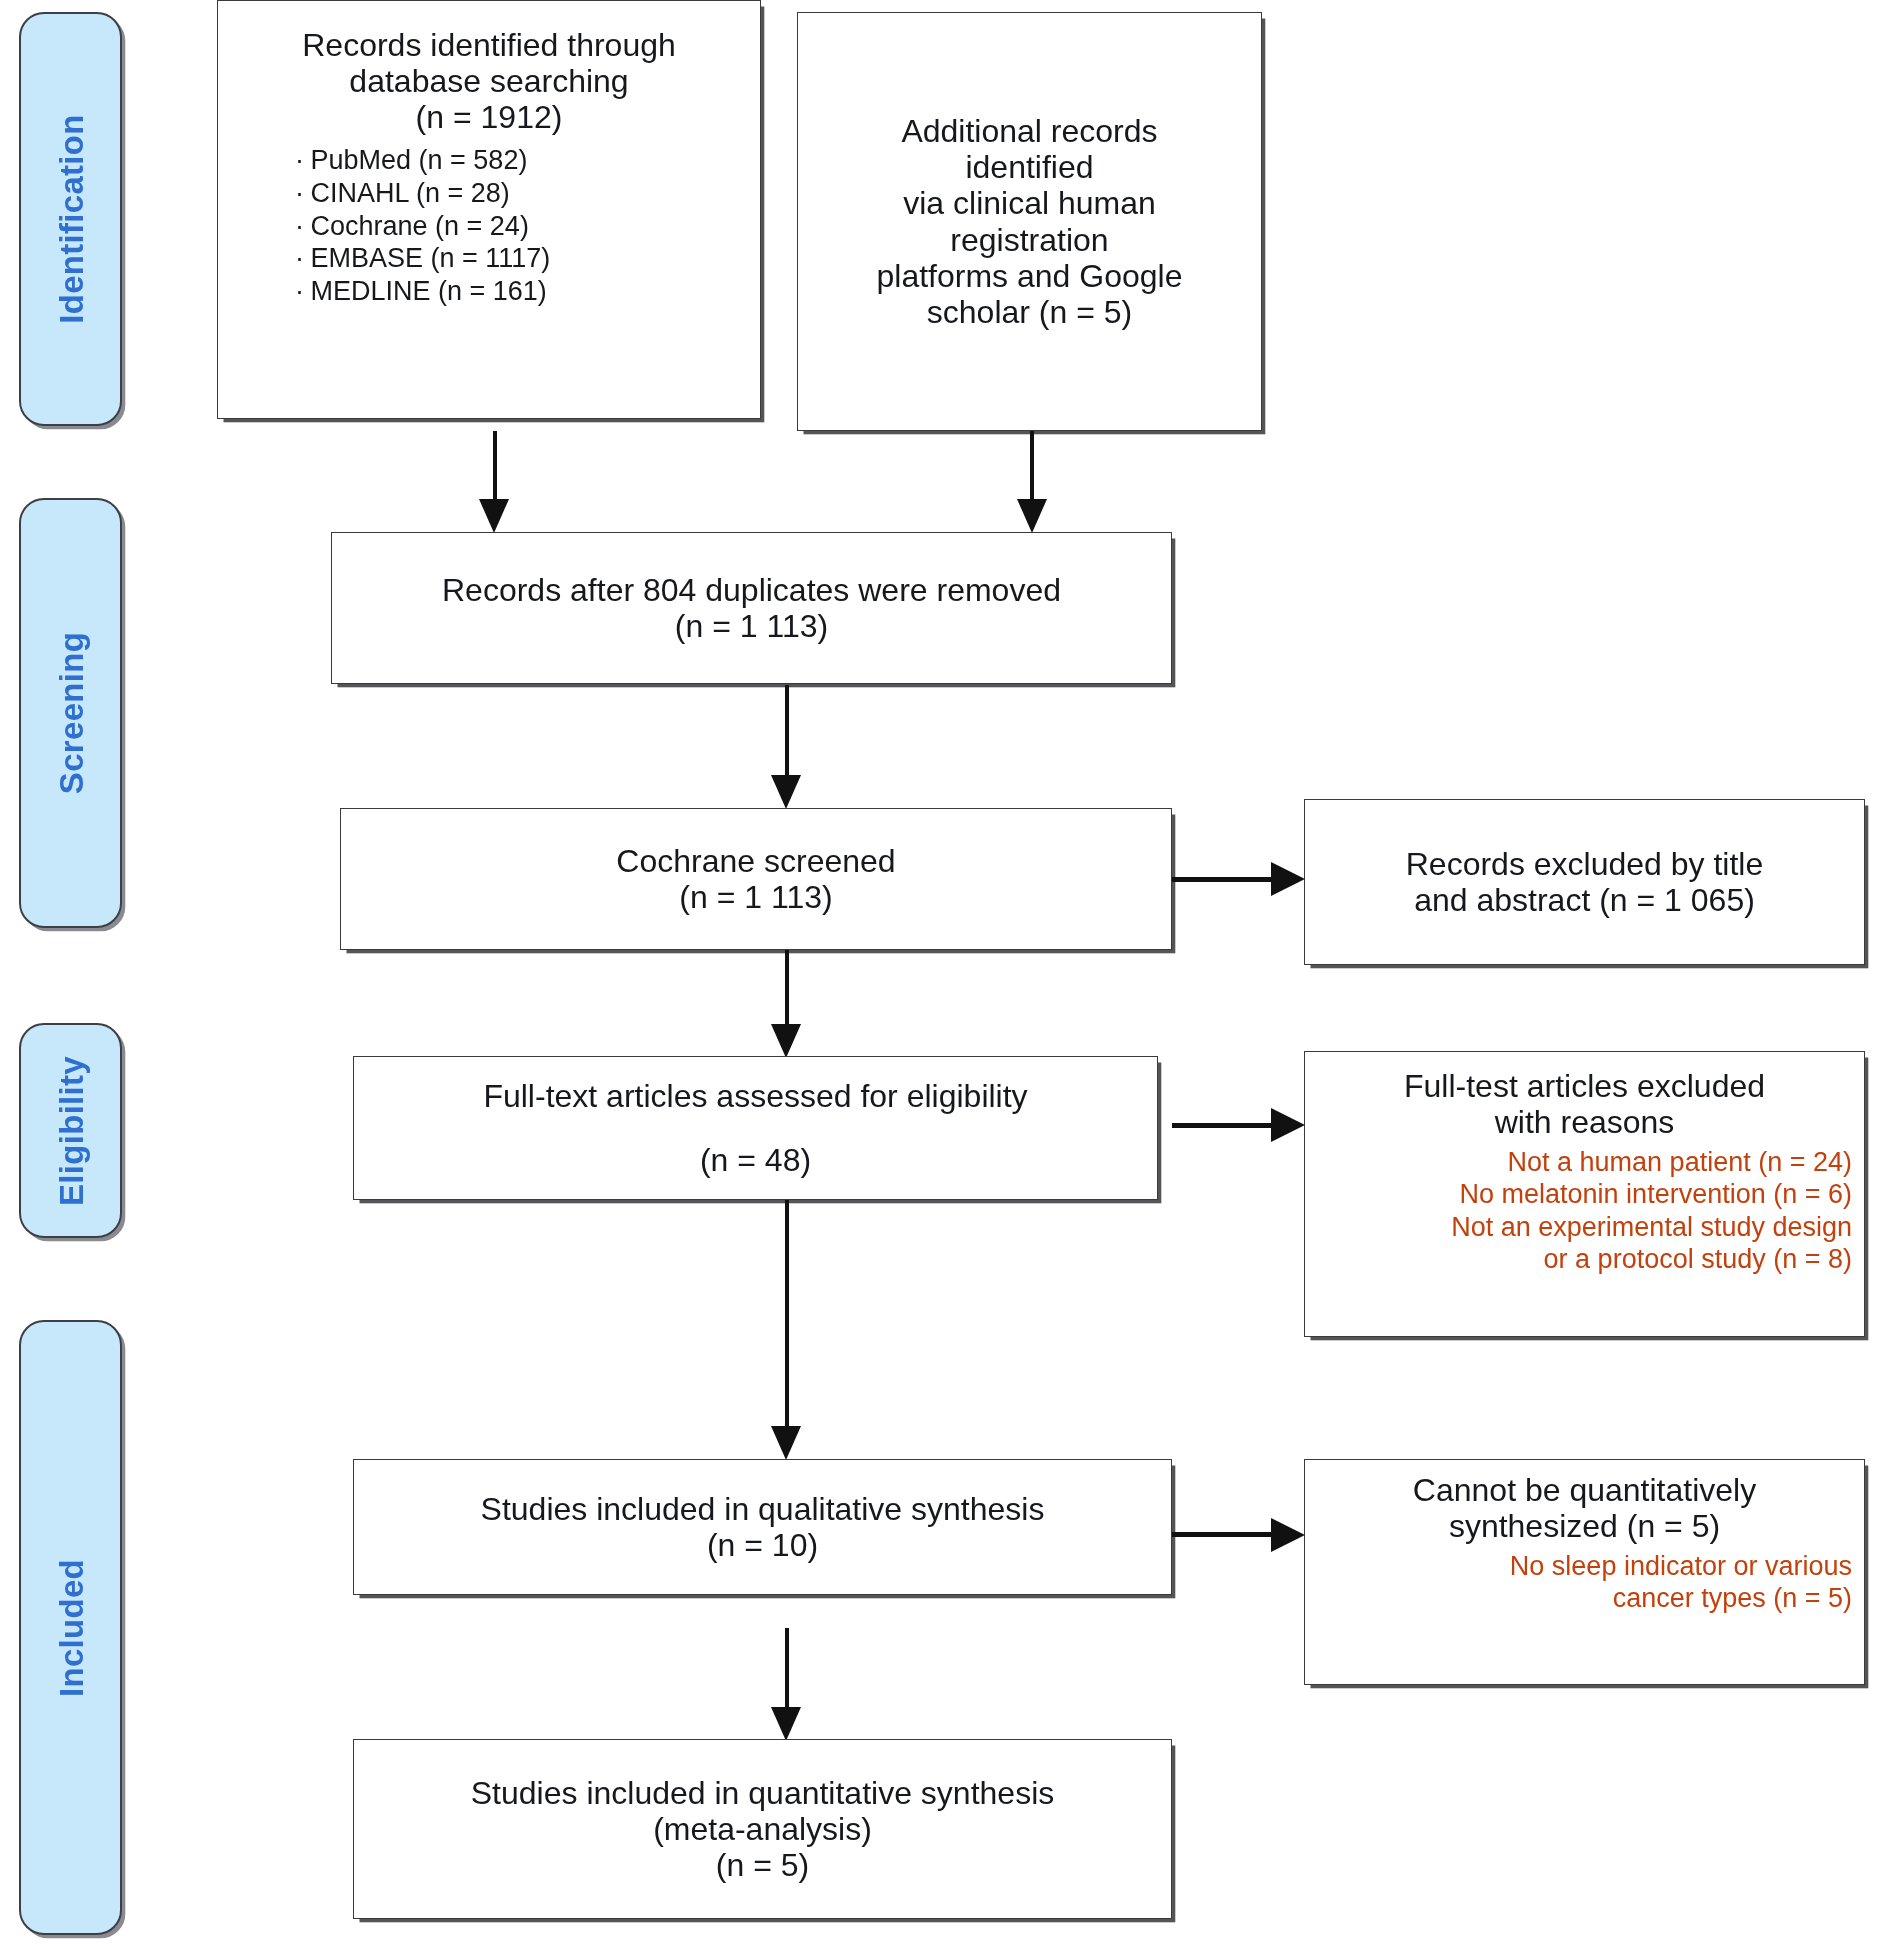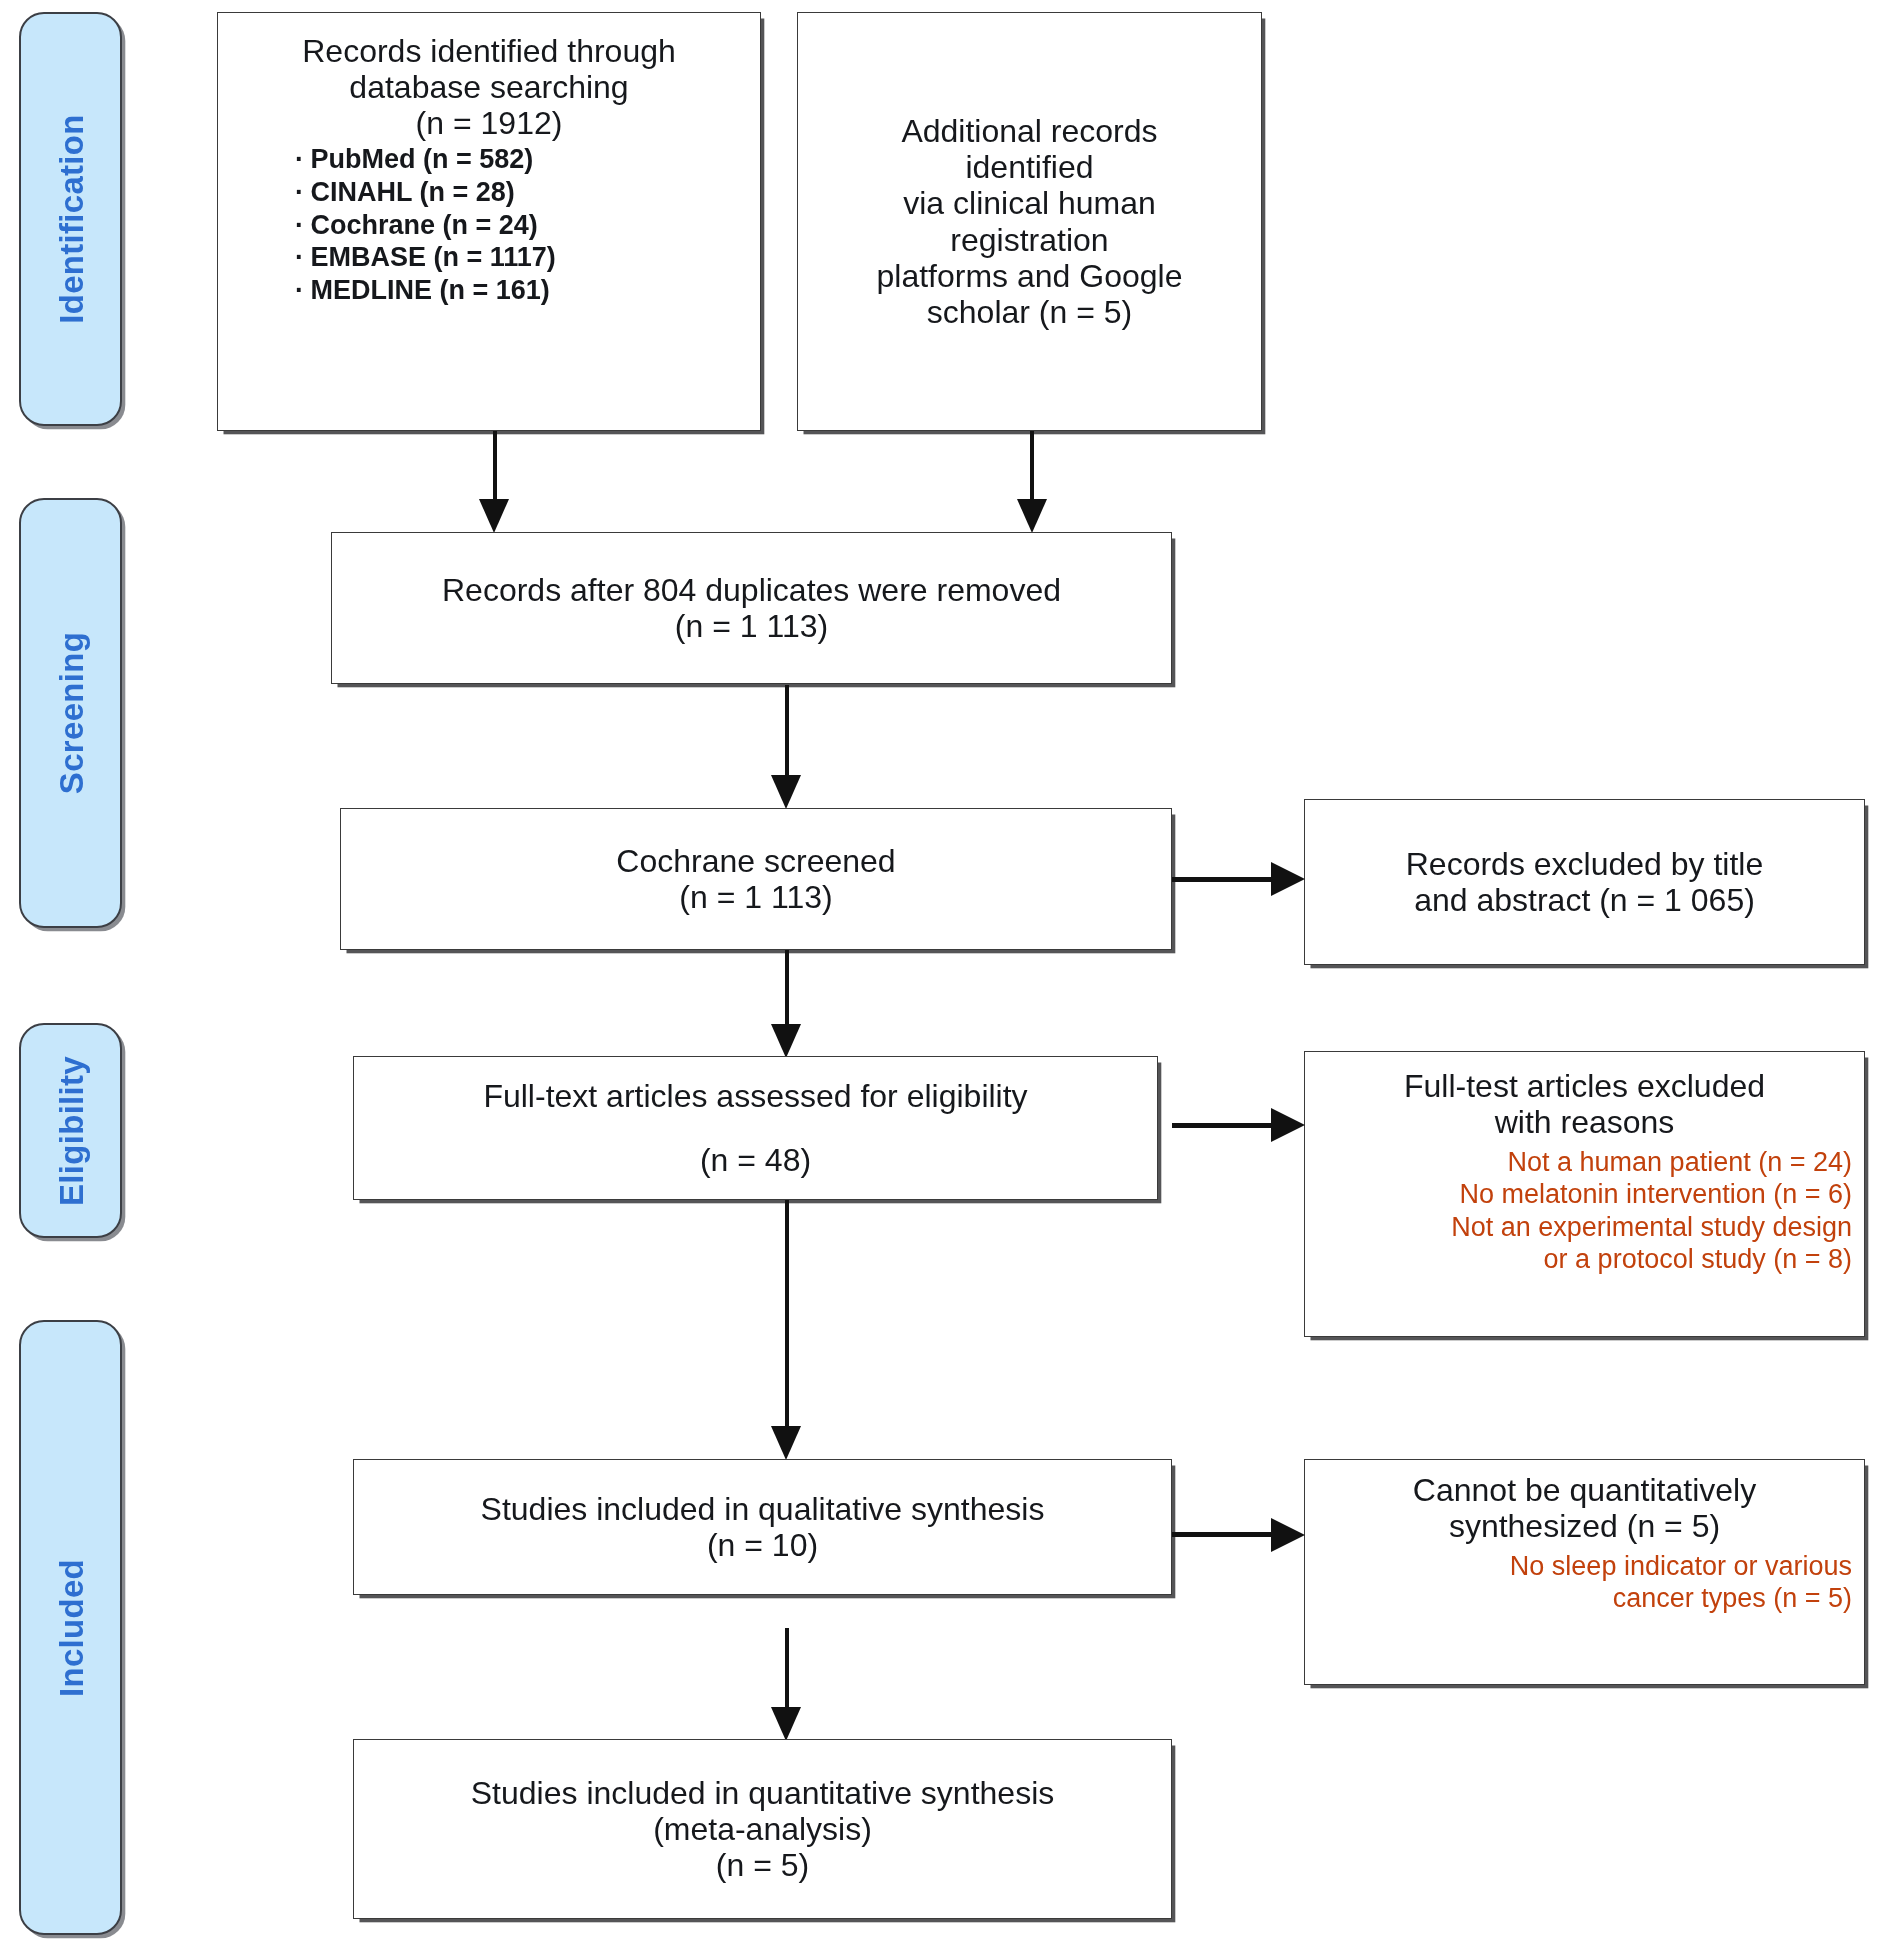--- a/index.html
+++ b/index.html
@@ -60,23 +60,22 @@
     line-height: 1.13;
     color: #16181c;
     width: 100%;
   }
   .box .lead {
     width: 100%;
     text-align: center;
   }
   .sublist {
     width: 100%;
-    margin-top: 2px;
+    margin-top: 9px;
     padding-left: 65px;
-    font-weight: bold;
   }
   .sublist .item {
     text-align: left;
     font-size: 27px;
     line-height: 1.21;
     color: #16181c;
     white-space: nowrap;
   }
   .sublist .item .dot { margin-right: 6.5px; }
   .reasons {
@@ -130,21 +129,21 @@
   </div>
 
   <div class="stage" style="left:19px; top:1023px; width:103px; height:215px;">
     <span class="stage-text">Eligibility</span>
   </div>
 
   <div class="stage" style="left:19px; top:1320px; width:103px; height:615px;">
     <span class="stage-text">Included</span>
   </div>
 
-  <div class="box" style="left:217px; top:12px; width:544px; height:419px; justify-content:flex-start; padding-top:20px;">
+  <div class="box" style="left:217px; top:0; width:544px; height:419px; justify-content:flex-start; padding-top:26px;">
     <div class="line lead">Records identified through</div>
     <div class="line lead">database searching</div>
     <div class="line lead">(n = 1912)</div>
     <div class="sublist">
       <div class="item"><span class="dot">·</span><span>PubMed (n = 582)</span></div>
       <div class="item"><span class="dot">·</span><span>CINAHL (n = 28)</span></div>
       <div class="item"><span class="dot">·</span><span>Cochrane (n = 24)</span></div>
       <div class="item"><span class="dot">·</span><span>EMBASE (n = 1117)</span></div>
       <div class="item"><span class="dot">·</span><span>MEDLINE (n = 161)</span></div>
     </div>

